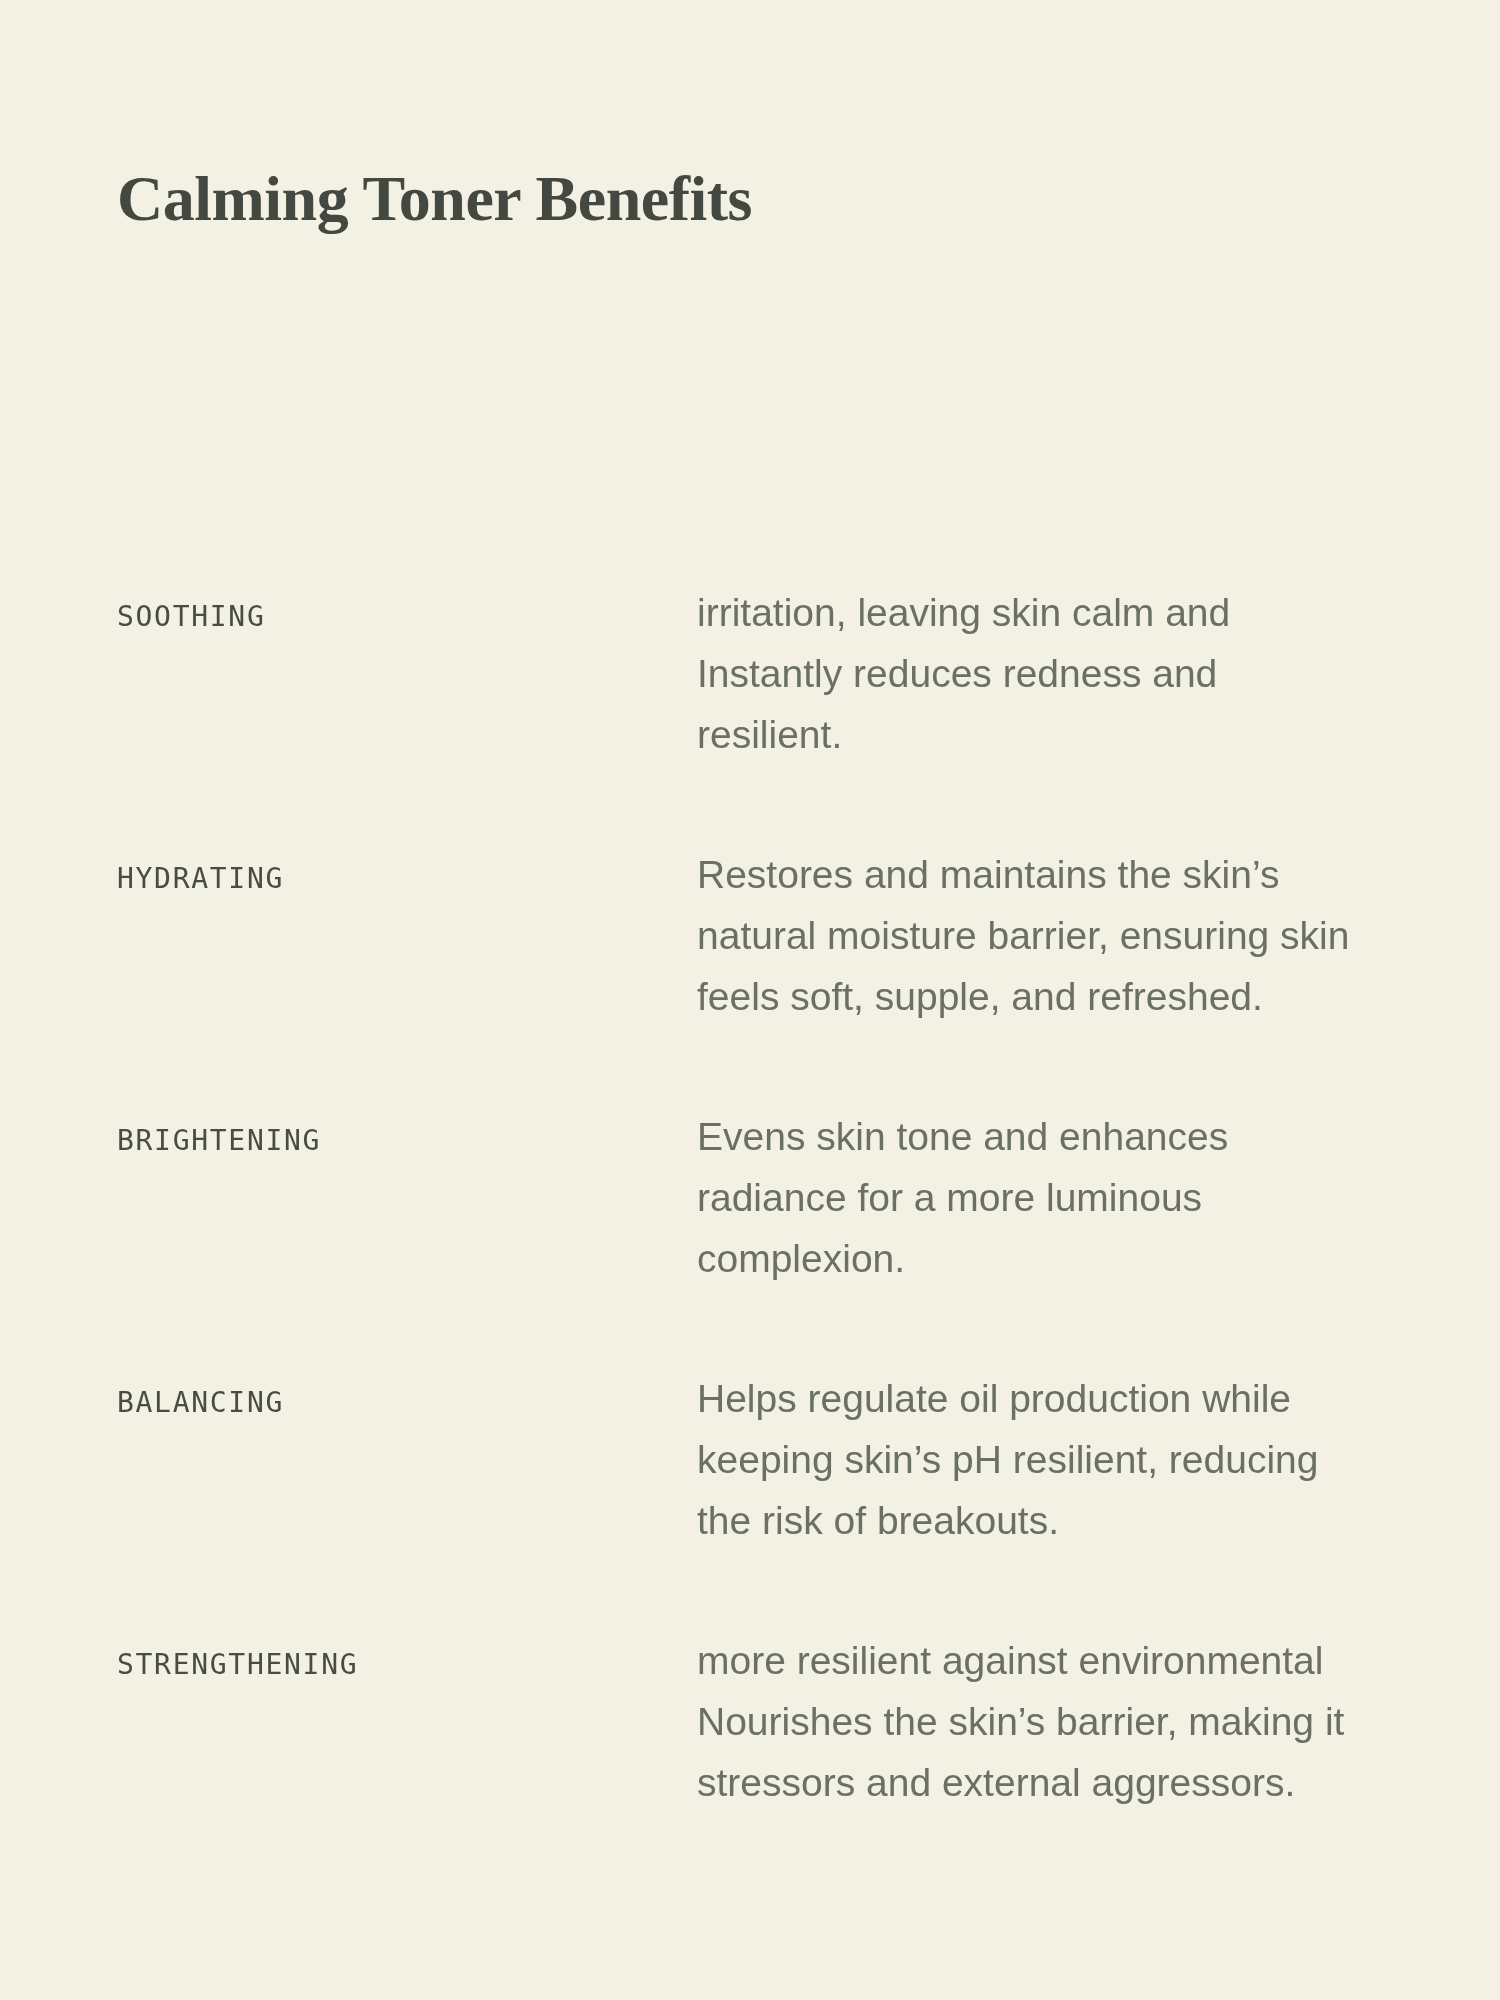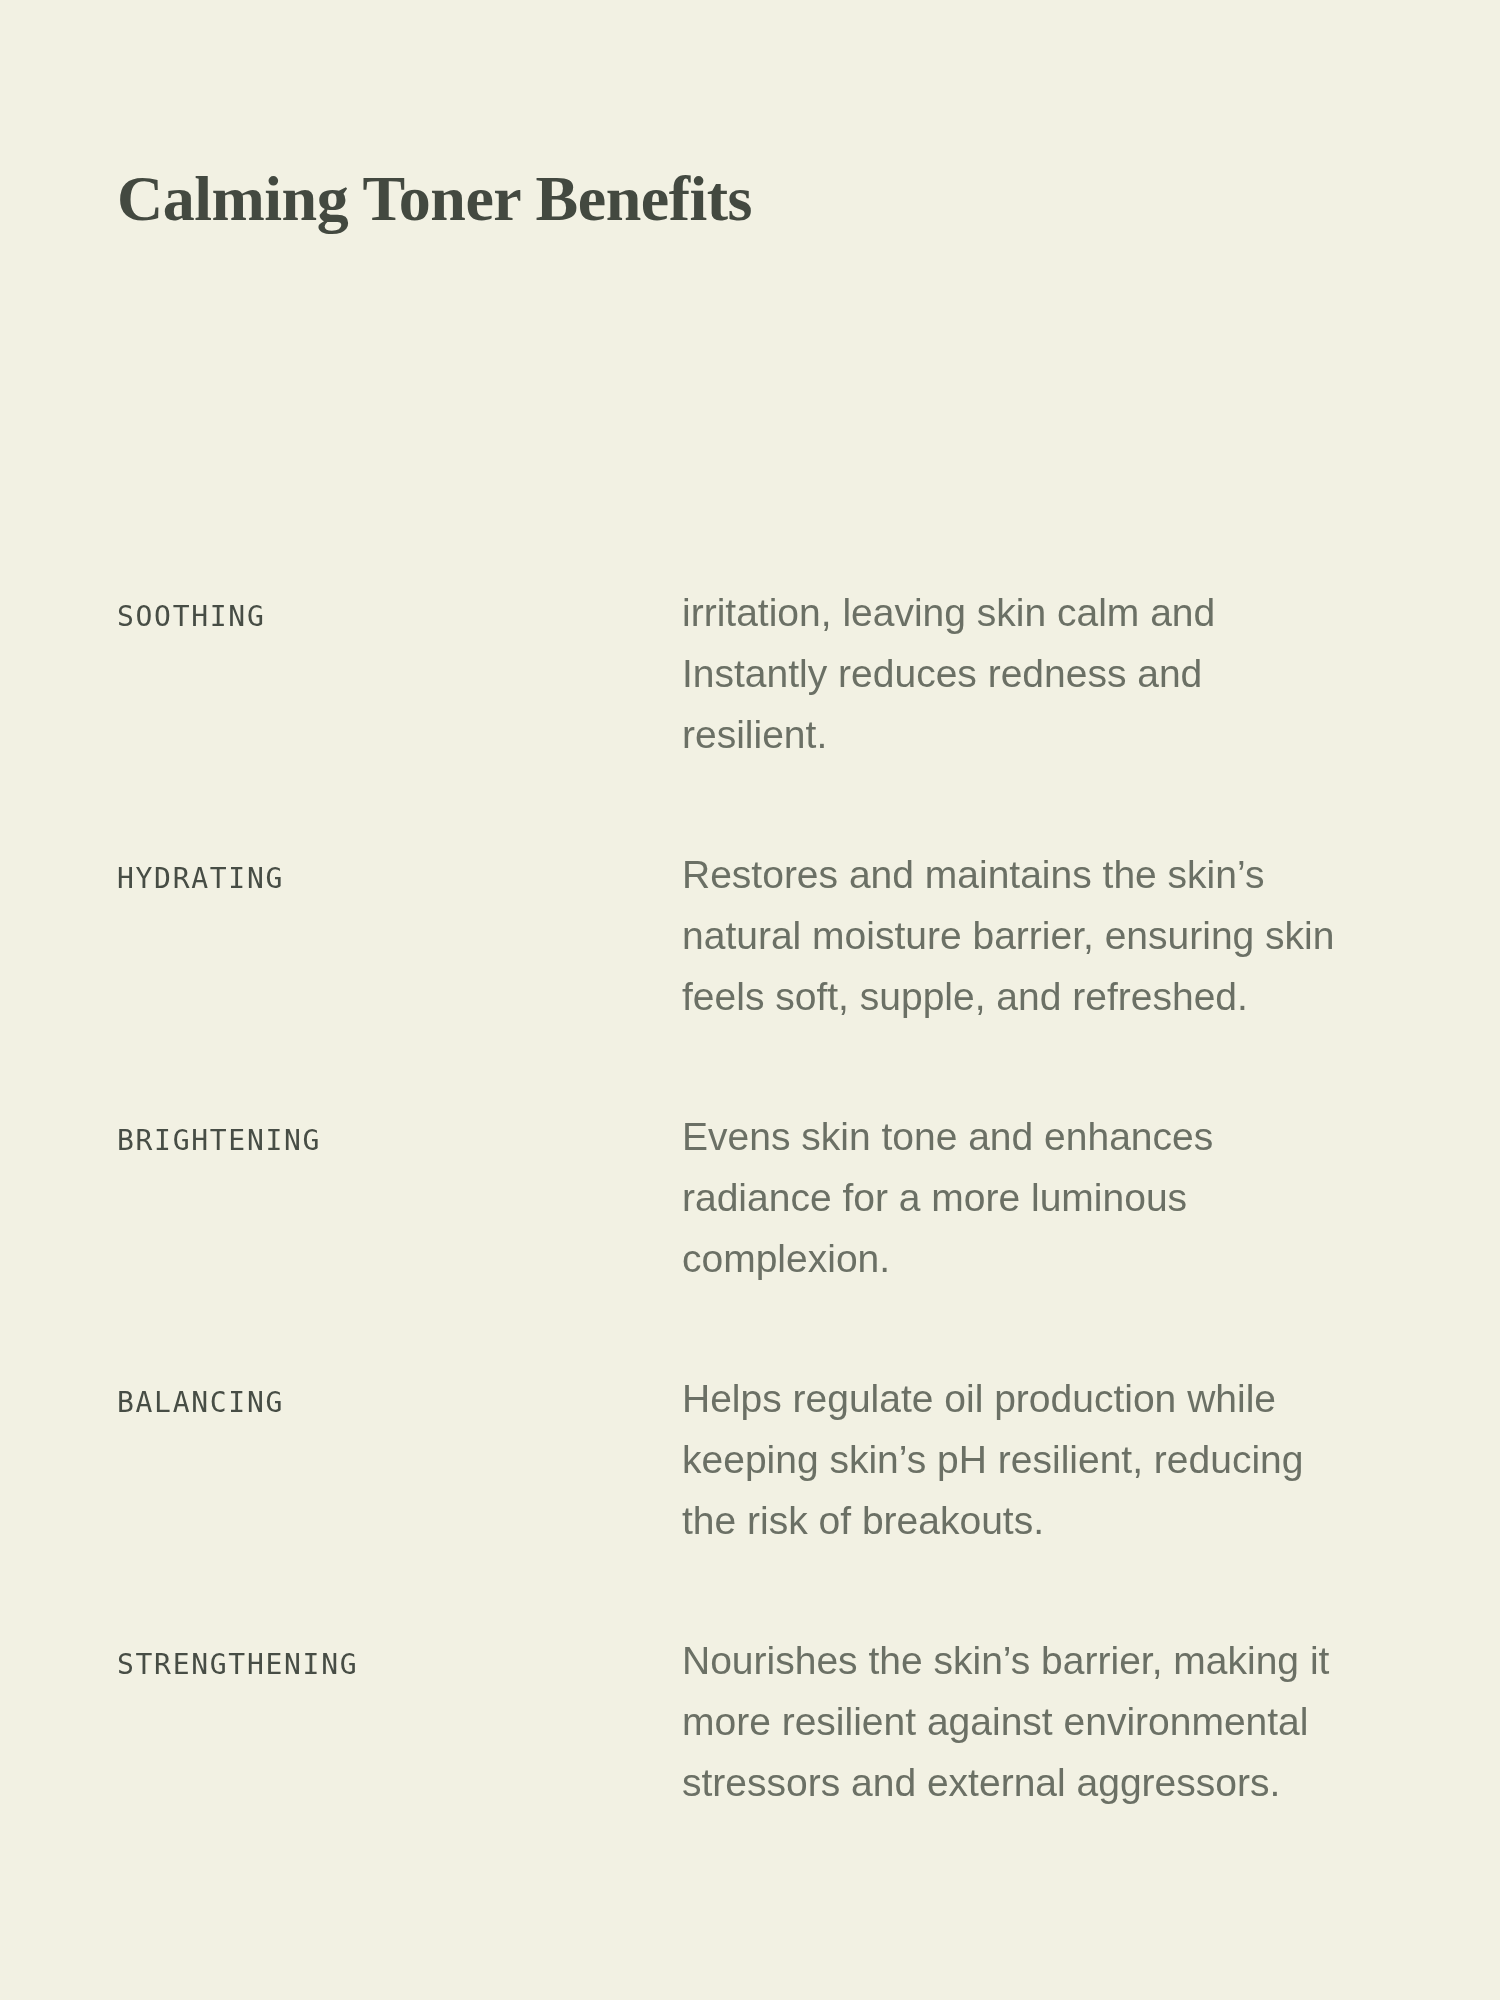--- a/index.html
+++ b/index.html
@@ -31,20 +31,21 @@
     letter-spacing: -0.5px;
     color: var(--title-color);
   }
   .benefits-list {
     margin-top: 346px;
   }
   .benefit-row {
     display: flex;
     align-items: flex-start;
     margin-bottom: 79px;
+    gap: 15px;
   }
   .benefit-label {
     flex: 0 0 565px;
     padding-top: 18px;
     font-family: "DejaVu Sans Mono", "Liberation Mono", monospace;
     font-size: 28px;
     letter-spacing: 1.7px;
     color: var(--label-color);
     text-transform: uppercase;
   }
@@ -98,19 +99,19 @@
     <div class="benefit-desc">
           <span class="desc-line">Helps regulate oil production while</span>
           <span class="desc-line">keeping skin’s pH resilient, reducing</span>
           <span class="desc-line">the risk of breakouts.</span>
         </div>
   </div>
 
   <div class="benefit-row">
     <div class="benefit-label">STRENGTHENING</div>
     <div class="benefit-desc">
+          <span class="desc-line">more resilient against environmental</span>
           <span class="desc-line">Nourishes the skin’s barrier, making it</span>
-          <span class="desc-line">more resilient against environmental</span>
           <span class="desc-line">stressors and external aggressors.</span>
         </div>
   </div>
 </div>
 </div>
 
 </body></html>

